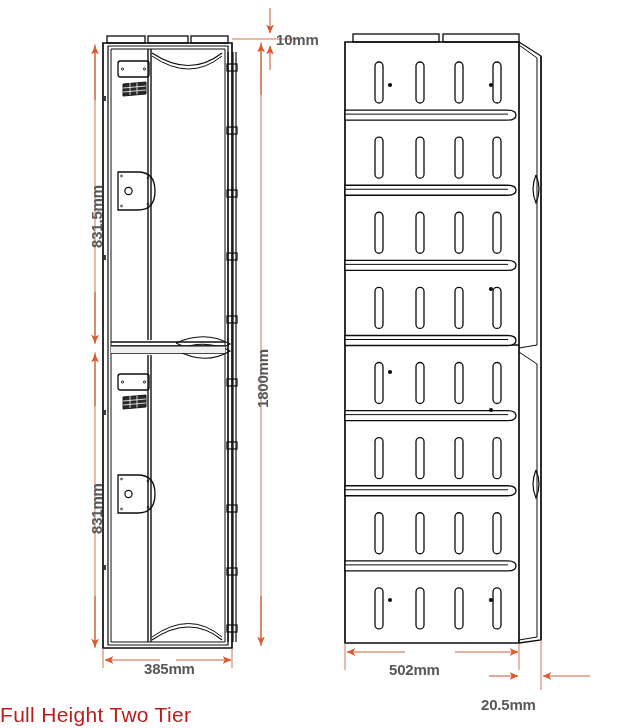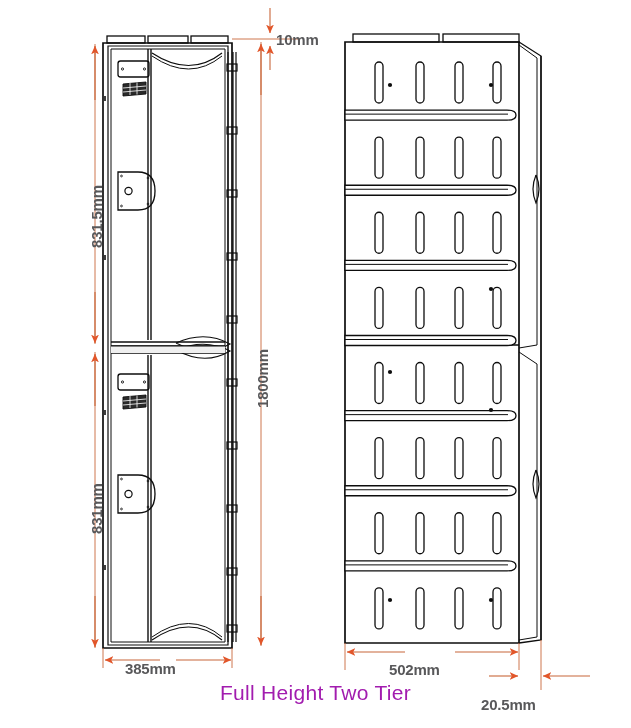--- a/index.html
+++ b/index.html
@@ -13,23 +13,23 @@
     position:absolute;
     font-family:"Liberation Sans","DejaVu Sans",sans-serif;
     font-weight:bold;
     font-size:15px;
     color:#58585a;
     white-space:nowrap;
     letter-spacing:-0.2px;
   }
   .vtext{transform-origin:left top;}
   #caption{
-    position:absolute;left:0;top:681px;width:631px;text-align:center;
+    position:absolute;left:0;top:703px;width:631px;
     font-family:"Liberation Sans","DejaVu Sans",sans-serif;
-    font-size:21px;color:#a21caf;font-weight:400;letter-spacing:0.3px;
+    font-size:21px;color:#b91c1c;font-weight:400;letter-spacing:0.3px;
   }
 </style>
 </head>
 <body>
 
 <div id="stage">
 
   <svg id="drawing" viewBox="0 0 631 728">
     <defs>
       <marker id="arrHead" markerWidth="9" markerHeight="9" refX="8.4" refY="4.5" orient="auto" markerUnits="userSpaceOnUse">
@@ -282,20 +282,20 @@
   </svg>
 
   <div class="dimtext" style="left:276px;top:31px;">10mm</div>
 
   <div class="dimtext vtext" style="left:88px;top:248px;transform:rotate(-90deg);">831.5mm</div>
 
   <div class="dimtext vtext" style="left:88px;top:534px;transform:rotate(-90deg);">831mm</div>
 
   <div class="dimtext vtext" style="left:254px;top:408px;transform:rotate(-90deg);">1800mm</div>
 
-  <div class="dimtext" style="left:125px;top:660px;">385mm</div>
+  <div class="dimtext" style="left:144px;top:660px;">385mm</div>
 
   <div class="dimtext" style="left:389px;top:661px;">502mm</div>
 
   <div class="dimtext" style="left:481px;top:696px;">20.5mm</div>
 
   <div id="caption">Full Height Two Tier</div>
 </div>
 
 </body></html>

